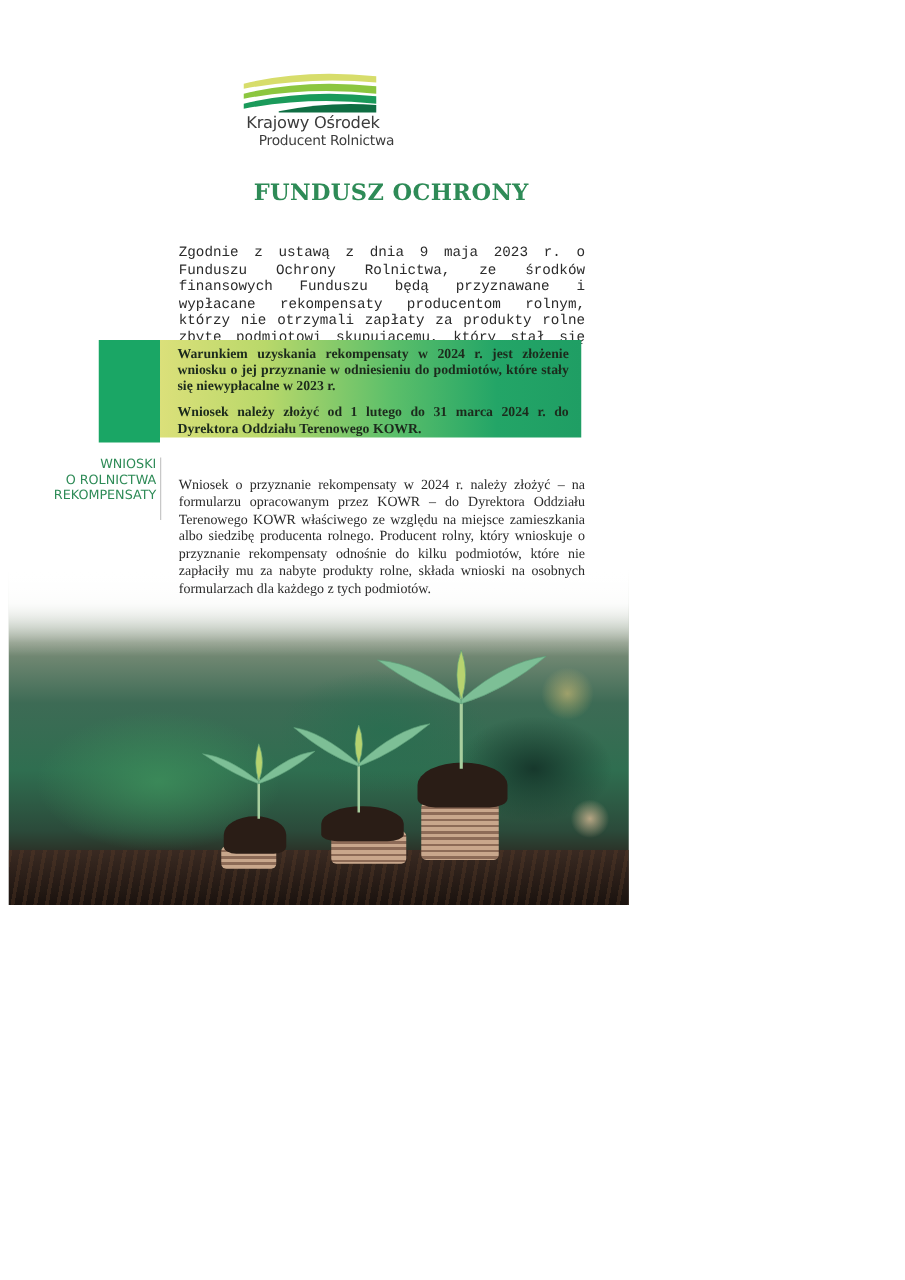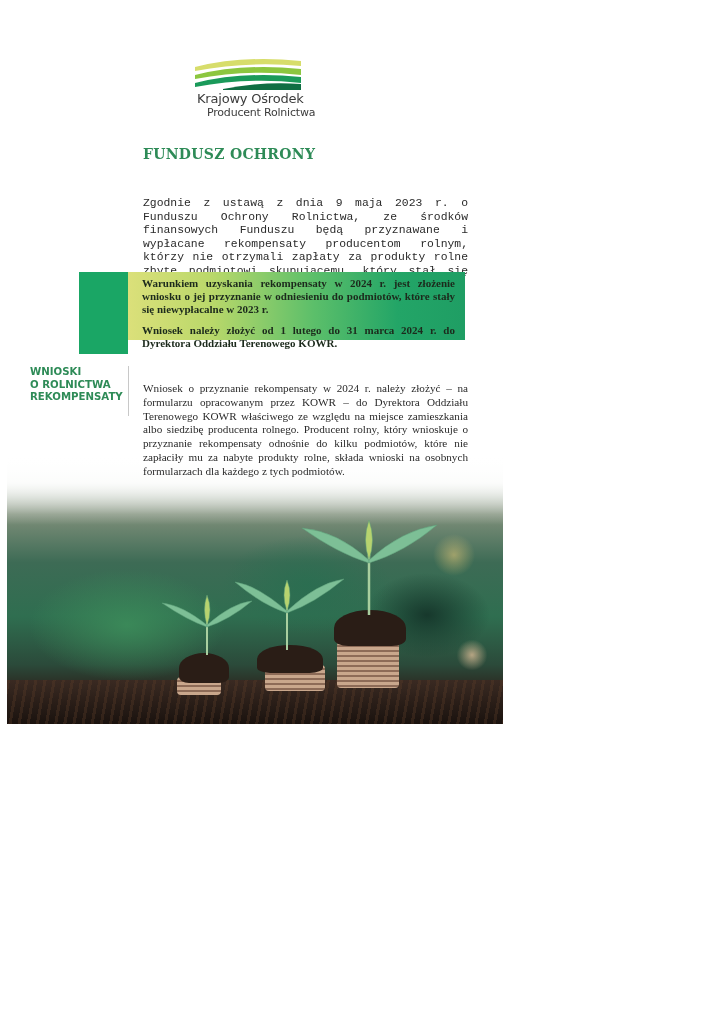--- a/index.html
+++ b/index.html
@@ -11,45 +11,45 @@
   .logo svg { display: block; }
   .logo-line1, .logo-line2 {
     font-family: "DejaVu Sans", sans-serif; color: #3c3c3c; text-align: center;
   }
   .logo-line1 { position: absolute; left: 197px; top: 91px; font-size: 13px; letter-spacing: -0.2px; }
   .logo-line2 { position: absolute; left: 207px; top: 106px; font-size: 11px; letter-spacing: -0.2px; }
 
   .title {
     position: absolute; left: 143px; top: 142px; width: 340px;
     font-family: "DejaVu Serif", serif; font-weight: bold; color: #2e8b57;
-    font-size: 14px; line-height: 25px; letter-spacing: 0.3px;
+    font-size: 18px; line-height: 25px; letter-spacing: 0.3px; text-align: center;
   }
   .intro {
     position: absolute; left: 143px; top: 197px; width: 325px;
     font-family: Liberation Mono, monospace; font-size: 11.4px; line-height: 13.6px; text-align: justify; color: #2a2a2a;
   }
   .banner-block {
     position: absolute; left: 79px; top: 272px; width: 49px; height: 82px; background: #1aa665;
   }
   .banner {
-    position: absolute; left: 128px; top: 272px; width: 337px; height: 68px;
+    position: absolute; left: 128px; top: 272px; width: 337px; height: 78px;
     background: linear-gradient(90deg, #dbe07a 0%, #b9d86a 25%, #5cbf6a 55%, #23a567 80%, #1f9e64 100%);
     text-decoration: underline;
   }
   .banner p {
     margin: 0; position: absolute; left: 14px; width: 313px;
     font-family: "Liberation Serif", serif; font-weight: bold; font-size: 11px; line-height: 12.8px;
     text-align: justify; color: #1c2a1c;
   }
   .banner .p1 { top: 5px; }
   .banner .p2 { top: 52px; }
 
   .side-heading {
-    position: absolute; left: 30px; top: 366px; width: 95px; 
-    font-family: "DejaVu Sans", sans-serif; font-weight: bold; font-size: 10.2px; line-height: 12.5px; color: #2e8b57;
+    position: absolute; left: 30px; top: 366px; width: 95px; text-align: right;
+    font-family: "DejaVu Sans", sans-serif; font-weight: normal; font-size: 10.2px; line-height: 12.5px; color: #2e8b57;
   }
   .side-rule { position: absolute; left: 128px; top: 366px; width: 1px; height: 50px; background: #c8c8c8; }
 
   .photo {
     position: absolute; left: 7px; top: 455px; width: 496px; height: 269px; overflow: hidden;
     background:
       radial-gradient(ellipse 30px 30px at 447px 100px, rgba(230,200,120,0.55), transparent 70%),
       radial-gradient(ellipse 22px 22px at 465px 200px, rgba(240,200,160,0.7), transparent 70%),
       radial-gradient(ellipse 140px 80px at 120px 170px, rgba(60,140,90,0.9), transparent 70%),
       radial-gradient(ellipse 120px 70px at 300px 130px, rgba(40,110,80,0.8), transparent 70%),

